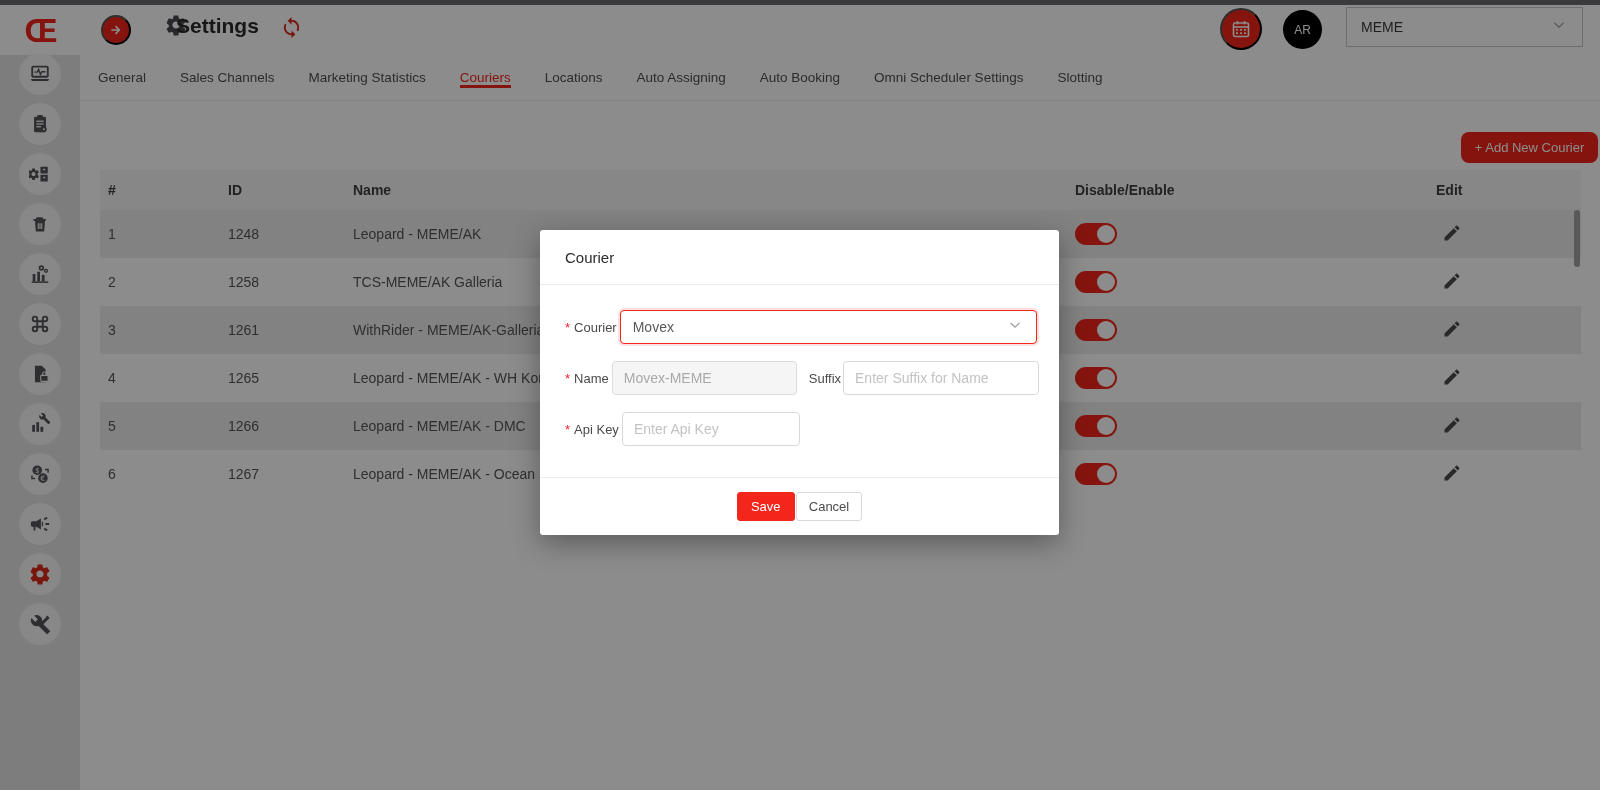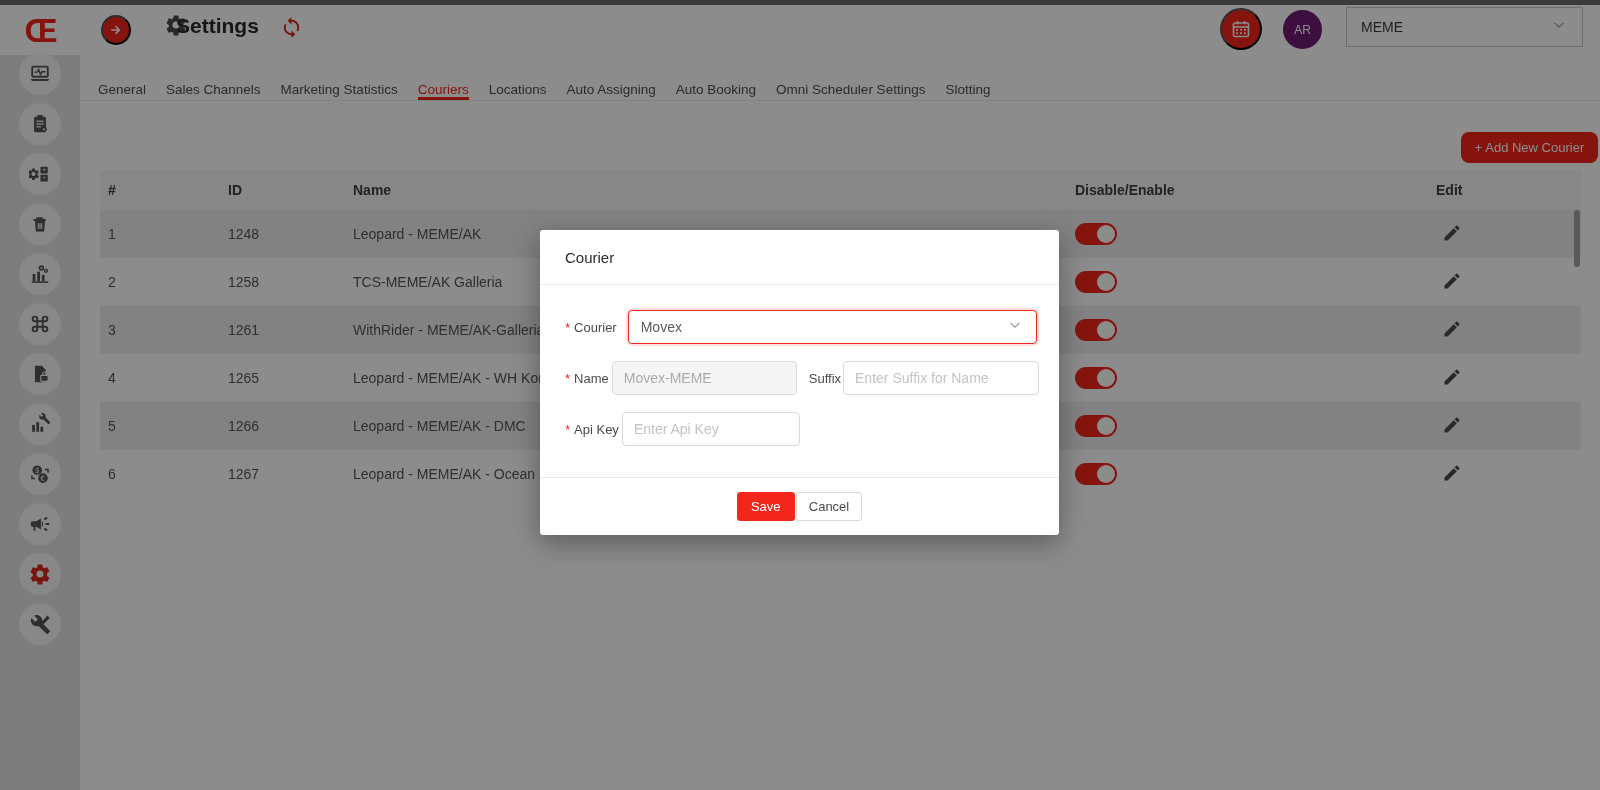--- a/index.html
+++ b/index.html
@@ -26,26 +26,26 @@
   .side-circle{width:42px;height:42px;border-radius:50%;background:var(--circle-bg);display:flex;align-items:center;justify-content:center;margin-bottom:8px;cursor:pointer}
   .side-circle svg{display:block}
 
   
   .header{position:absolute;left:80px;top:5px;height:50px;right:0;background:#fff;z-index:2}
   .arrow-btn{position:absolute;left:21px;top:10px;width:30px;height:30px;border-radius:50%;background:var(--red);display:flex;align-items:center;justify-content:center;cursor:pointer}
   .hdr-gear{position:absolute;left:84px;top:8px}
   .page-title{position:absolute;left:96px;top:9px;font-size:21px;font-weight:700;color:#2b2b2d}
   .hdr-refresh{position:absolute;left:200px;top:11px;cursor:pointer}
   .cal-btn{position:absolute;left:1140px;top:3px;width:42px;height:42px;border-radius:50%;background:var(--red);display:flex;align-items:center;justify-content:center;cursor:pointer}
-  .avatar{position:absolute;left:1203px;top:5px;width:39px;height:39px;border-radius:50%;background:#701a75;color:#fff;font-size:12px;display:flex;align-items:center;justify-content:center;cursor:pointer}
+  .avatar{position:absolute;left:1203px;top:5px;width:39px;height:39px;border-radius:50%;background:#000000;color:#fff;font-size:12px;display:flex;align-items:center;justify-content:center;cursor:pointer}
   .ws-select{position:absolute;left:1266px;top:2px;width:237px;height:40px;border:1px solid #c9c9cb;background:#fff;display:flex;align-items:center;padding:16px 14px;cursor:pointer}
   .ws-select .val{font-size:14px;color:#3a3a3c;flex:1}
 
   
-  .tabs{position:absolute;left:80px;top:55px;right:0;height:46px;background:#fff;border-bottom:1px solid #ececec;display:flex;align-items:flex-end;padding-left:18px;gap:20px;z-index:2}
+  .tabs{position:absolute;left:80px;top:55px;right:0;height:46px;background:#fff;border-bottom:1px solid #ececec;display:flex;align-items:center;padding-left:18px;gap:34px;z-index:2}
   .tab{display:flex;align-items:center;font-size:13.5px;color:#4f4f51;cursor:pointer;border-bottom:3px solid transparent;padding-top:2px;white-space:nowrap}
   .tab.active{color:var(--red);border-bottom-color:var(--red)}
 
   
   .add-btn{position:absolute;left:1461px;top:132px;width:137px;height:31px;background:var(--red);color:#fff;border:none;border-radius:8px;font-size:13px;font-family:"Liberation Sans",sans-serif;cursor:pointer}
   .table{position:absolute;left:100px;top:170px;width:1481px;font-size:14px}
   .trow{display:grid;grid-template-columns:120px 125px 722px 361px 1fr;align-items:center}
   .thead{height:40px;background:var(--head-bg);color:#3f3f41;font-weight:700}
   .trow>div{padding-left:8px;white-space:nowrap;overflow:hidden}
   .tbody .trow{height:48px;color:#565658;background:#fff}
@@ -58,21 +58,21 @@
 
   
   .overlay{position:absolute;inset:0;background:rgba(0,0,0,0.45);z-index:10}
   .modal{position:absolute;left:540px;top:230px;width:519px;height:305px;background:#fff;border-radius:3px;box-shadow:0 8px 28px rgba(0,0,0,.35);z-index:20}
   .modal-header{height:55px;border-bottom:1px solid #ebebeb;display:flex;align-items:center;padding:0 25px}
   .modal-title{font-size:15px;color:#2b2b2d;font-weight:500}
   .modal-body{padding:25px 22px 0 25px}
   .frow{display:flex;align-items:center;margin-bottom:17px}
   .flabel{font-size:13px;color:#4a4a4c;white-space:nowrap}
   .req{color:#f5222d;margin-right:4px;font-size:13px}
-  .select-box{flex:1;height:34px;margin-left:11px;border:1px solid var(--red);border-radius:4px;box-shadow:0 0 0 2px rgba(242,38,26,.14);display:flex;align-items:center;padding:0 12px;cursor:pointer;background:#fff}
+  .select-box{flex:1;height:34px;margin-left:3px;border:1px solid var(--red);border-radius:4px;box-shadow:0 0 0 2px rgba(242,38,26,.14);display:flex;align-items:center;padding:0 12px;cursor:pointer;background:#fff}
   .select-box .val{flex:1;font-size:14px;color:#5a5a5c}
   .inp{height:34px;border:1px solid var(--border);border-radius:4px;padding:0 11px;font-size:14px;font-family:"Liberation Sans",sans-serif;color:#595959;background:#fff}
   .inp::placeholder{color:#c3c3c5}
   .inp:disabled{background:#f5f5f5;color:#a9a9ab;border-color:#dcdcdc}
   .inp-name{width:185px;margin-left:3px}
   .suffix-label{margin-left:12px}
   .inp-suffix{width:196px;margin-left:2px}
   .inp-api{width:178px;margin-left:3px}
   .modal-footer{position:absolute;left:0;right:0;bottom:0;height:58px;border-top:1px solid #ebebeb;display:flex;align-items:center;justify-content:center;gap:1px}
   .btn{height:29px;min-width:58px;border-radius:3px;font-size:13px;font-family:"Liberation Sans",sans-serif;cursor:pointer;padding:0 12px}

